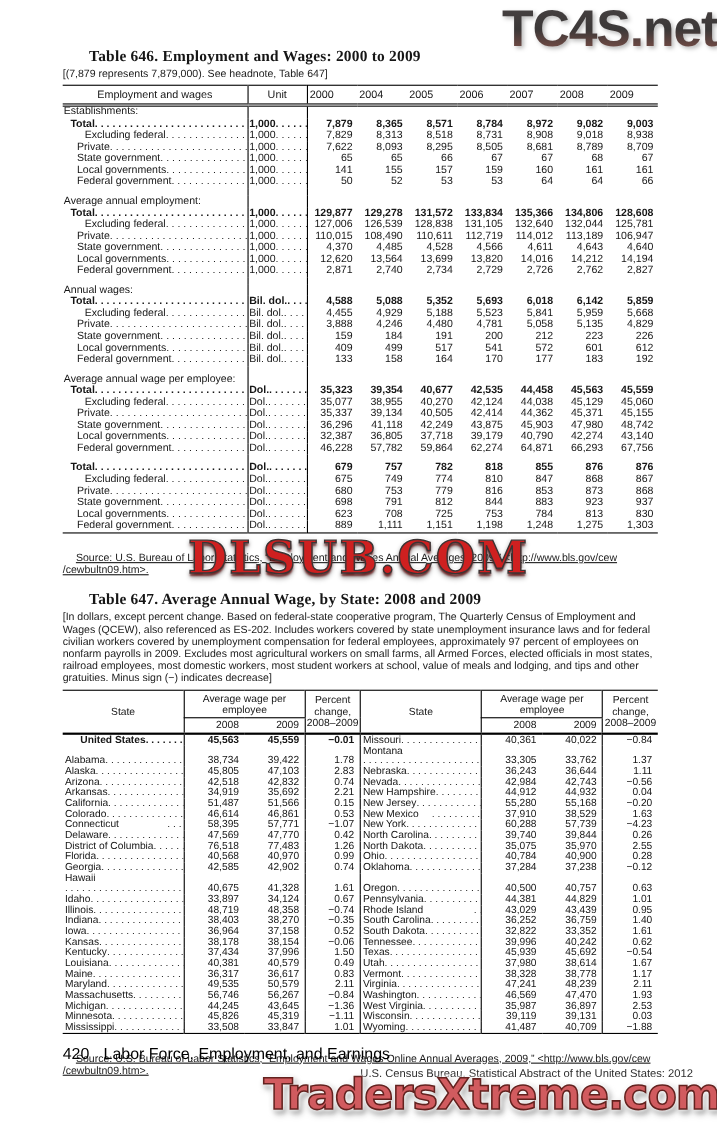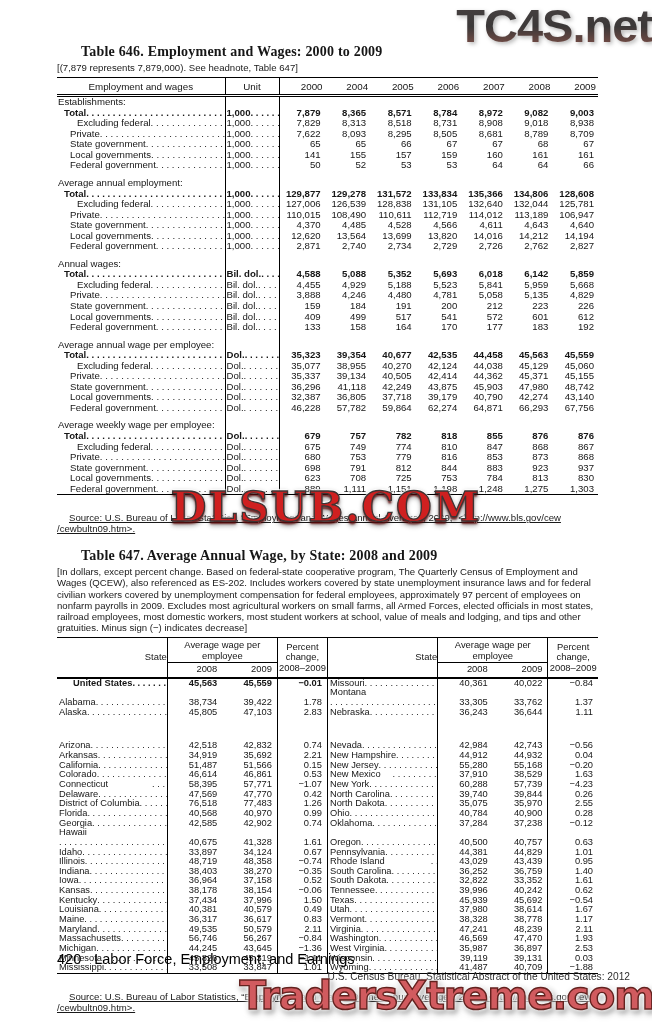--- a/index.html
+++ b/index.html
@@ -14,42 +14,42 @@
          letter-spacing: .2px; margin-bottom: 2px; margin-left: 24px; }
   .ttl2 { margin-top: 14px; }
   .hn  { font-size: 9.6px; line-height: 1.16; margin-bottom: 4px; color:#1a1a1a; }
 
   table { border-collapse: collapse; table-layout: fixed; width: 541px; }
 
   
   .t646 { border-top: 1.5px solid #000; border-bottom: 1.5px solid #000; font-size: 9.6px; }
   .t646 thead th { font-weight: normal; font-size: 9.8px; border-bottom: 3px double #000;
                    padding: 3px 2px 2px; vertical-align: middle; }
-  .t646 .yrh { text-align: right; }
+  .t646 .yrh { text-align: left; }
   .t646 td { line-height: 1.1; vertical-align: bottom; }
   .lblcol  { border-right: 1px solid #000; }
   .unitcol { border-right: 1px solid #000; }
   .t646 td.num { text-align: right; padding-right: 4px; }
   tr.spacer td { height: 7px; }
   .bold { font-weight: bold; }
 
   .cellflex { display: flex; align-items: baseline; overflow: hidden; padding-left: 1px; }
   .cellflex .txt { white-space: nowrap; }
   .dots { flex: 1 1 auto; overflow: hidden; white-space: nowrap; }
   .dots::after { content: " . . . . . . . . . . . . . . . . . . . . . . . . . . . . . . . . . . . . . . . . . . . . . . . . . . . ."; }
 
   .src { font-size: 9.6px; line-height: 1.15; margin-top: 17px; text-indent: 12px; color:#1a1a1a;text-decoration:underline; }
 
   
   .t647 { border-top: 1.5px solid #000; border-bottom: 1.5px solid #000; font-size: 9.3px; margin-top: 2px; }
   .t647 thead th { font-weight: normal; font-size: 9.4px; vertical-align: middle;
                    border-bottom: 2px solid #000; line-height: 1.12; }
   .t647 th.wageh { border-bottom: 1px solid #000; text-align: center; padding: 2px 0 1px; }
   .t647 th.chgh  { text-align: center; padding: 0 1px; }
-  .t647 th.stateh{ text-align: right; }
+  .t647 th.stateh{ text-align: center; }
   .t647 th.yrh   { text-align: right; padding: 1px 5px 2px 0; }
   .t647 td { line-height: 1.04; vertical-align: bottom; }
   .t647 td.num, .t647 td.chg { text-align: right; padding-right: 5px; }
   .statecol { border-right: 1px solid #000; }
   .chgcol   { border-left: 1px solid #000; }
   .sep      { border-left: 1px solid #000; }
 
   
   .foot-left  { position: absolute; left: 57px; top: 951px; font-size: 14.5px; color: #000000; }
   .foot-left .pgnum { margin-right: 13px; }
@@ -677,29 +677,20 @@
             <td class="num">62,274</td>
             <td class="num">64,871</td>
             <td class="num">66,293</td>
             <td class="num">67,756</td>
           </tr>
           <tr class="spacer">
             <td class="lblcol"></td>
             <td class="unitcol"></td>
             <td colspan="7"></td>
           </tr>
-          <tr>
-            <td class="lblcol">
-              <div class="cellflex" style="padding-left: 1px;">
-                <span class="txt">Average weekly wage per employee:</span>
-              </div>
-            </td>
-            <td class="unitcol"></td>
-            <td colspan="7"></td>
-          </tr>
           <tr class="bold">
             <td class="lblcol">
               <div class="cellflex" style="padding-left: 7px;">
                 <span class="txt">Total</span>
                 <span class="dots"></span>
               </div>
             </td>
             <td class="unitcol">
               <div class="cellflex" style="padding-left: 1px;">
                 <span class="txt">Dol.</span>
@@ -910,21 +901,21 @@
                 <span class="txt">Nebraska</span>
                 <span class="dots"></span>
               </div>
             </td>
             <td class="num">36,243</td>
             <td class="num">36,644</td>
             <td class="chg chgcol">1.11</td>
           </tr>
           <tr>
             <td class="statecol">
-              <div class="cellflex" style="padding-left: 2px; margin-top: 24px;">
+              <div class="cellflex" style="padding-left: 2px;">
                 <span class="txt">Arizona</span>
                 <span class="dots"></span>
               </div>
             </td>
             <td class="num">42,518</td>
             <td class="num">42,832</td>
             <td class="chg chgcol">0.74</td>
             <td class="statecol sep">
               <div class="cellflex" style="padding-left: 2px;">
                 <span class="txt">Nevada</span>

